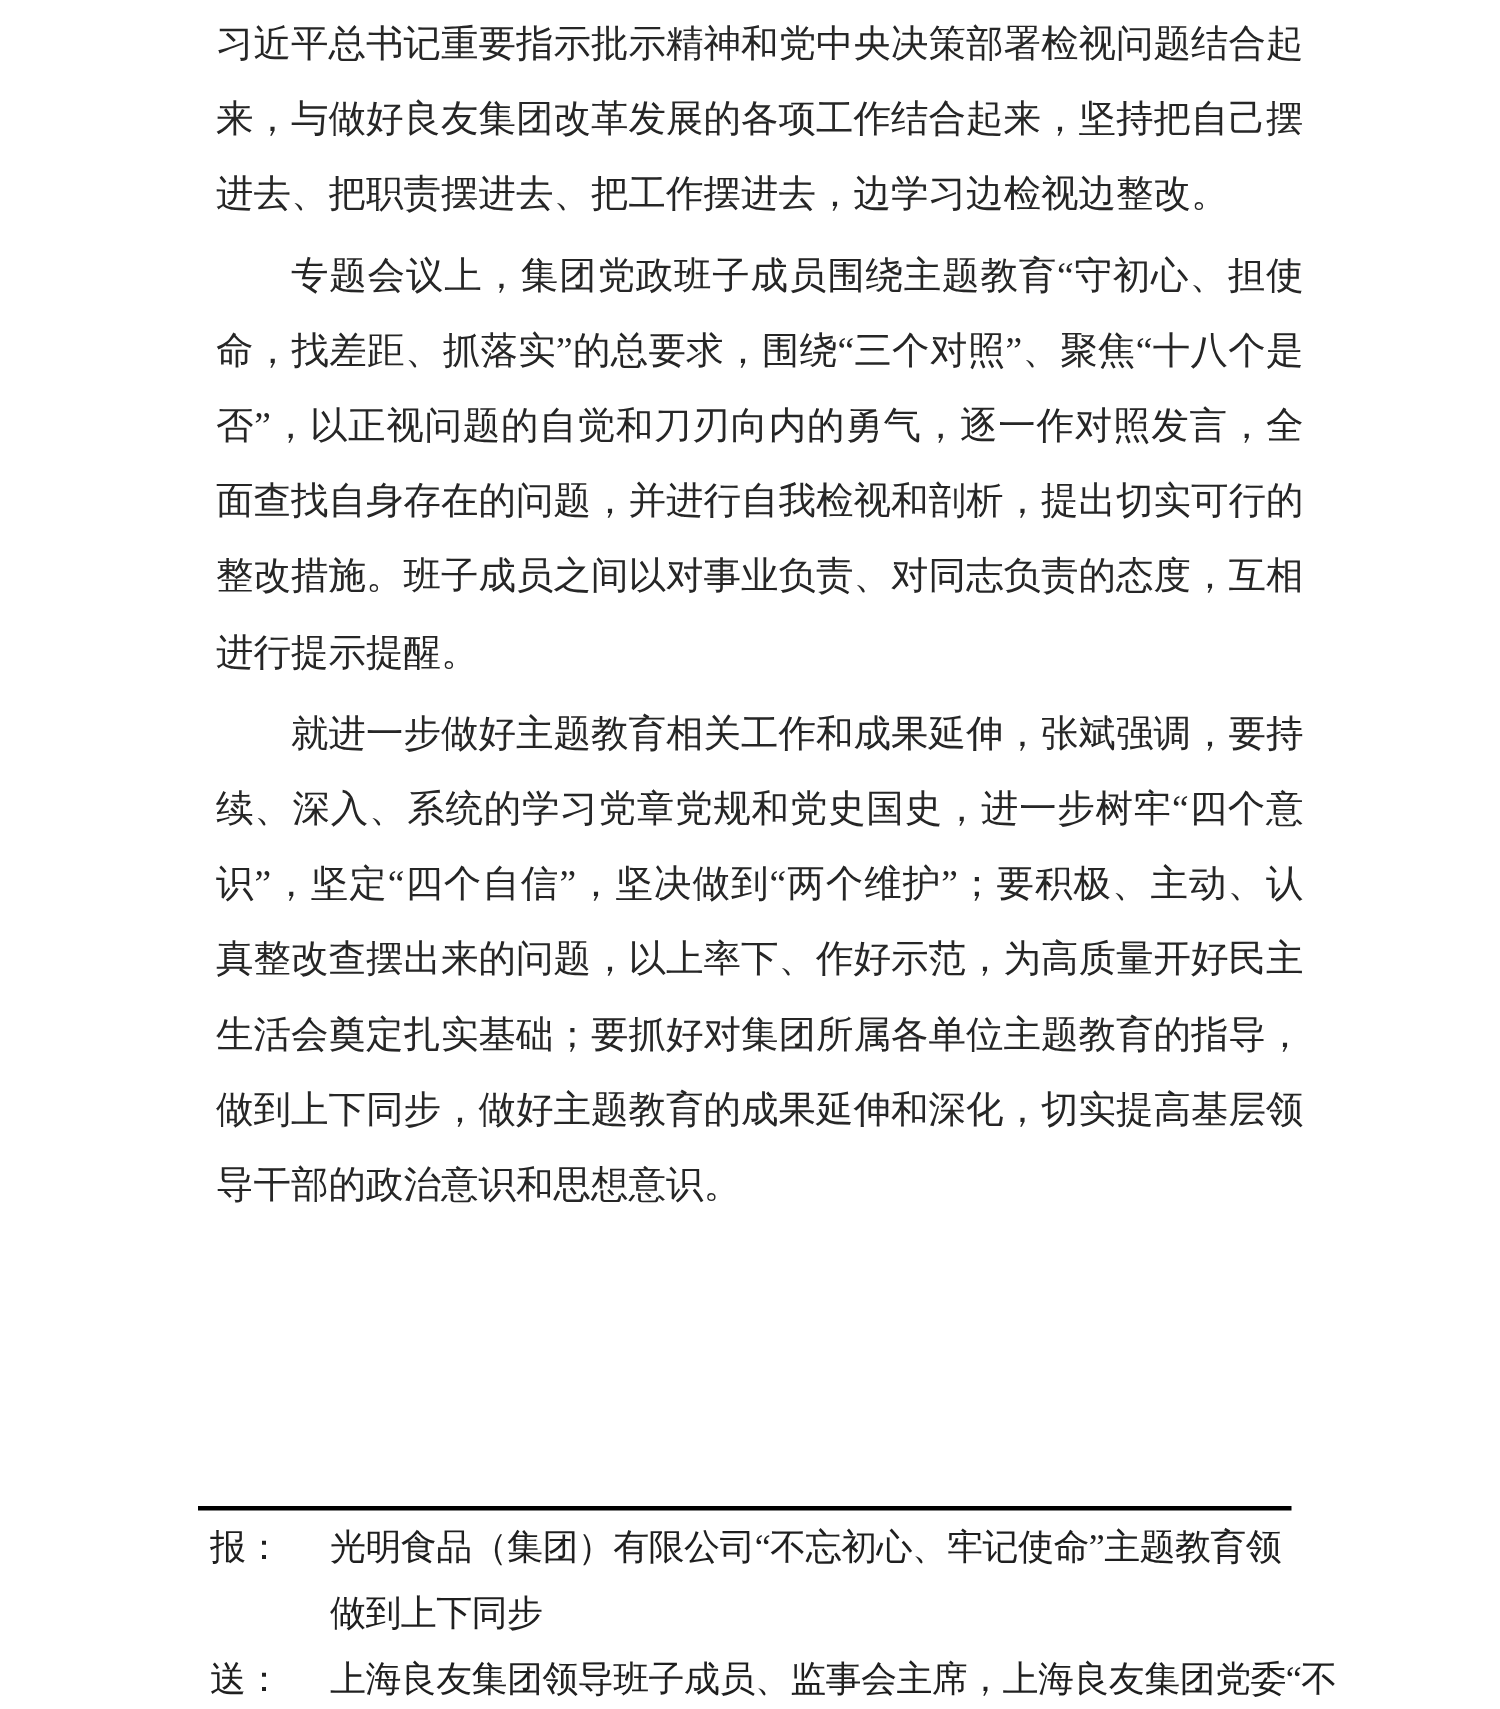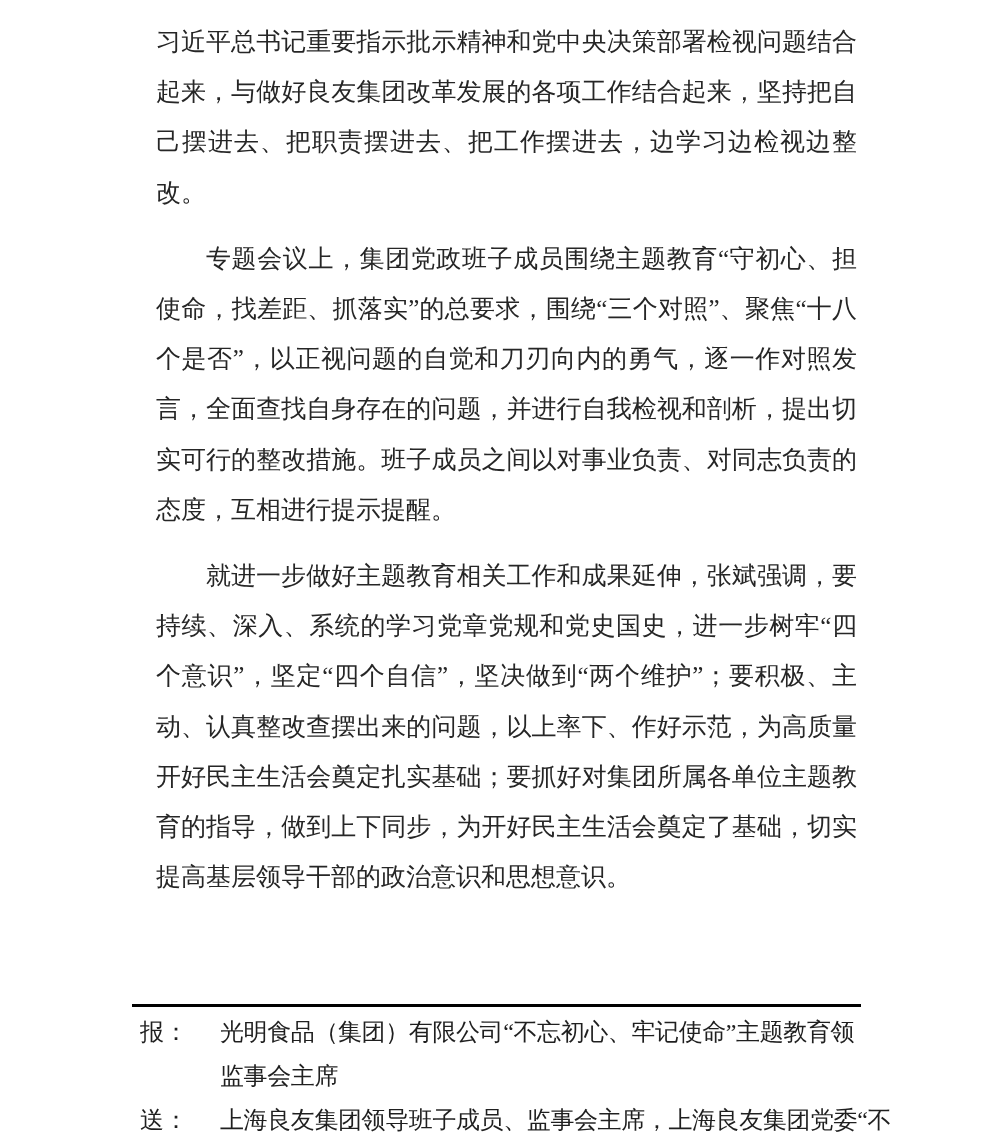--- a/index.html
+++ b/index.html
@@ -19,21 +19,21 @@
     position: absolute;
     top: 1px;
     left: 140px;
     width: 733px;
     font-size: 25px;
     line-height: 50.2px;
     text-align: justify;
     color: #262626;
   }
   .doc-body p {
-    margin: 16px;
+    margin: 4px;
     padding: 0;
   }
   .doc-body p.indented {
     text-indent: 2em;
     font-family: Liberation Serif, serif;
   }
   .colophon-divider {
     position: absolute;
     top: 1004px;
     left: 132px;
@@ -69,32 +69,32 @@
   }
 </style>
 </head>
 <body>
 
 <div class="page">
 
   <div class="doc-body">
     <p class="continued">习近平总书记重要指示批示精神和党中央决策部署检视问题结合起来，与做好良友集团改革发展的各项工作结合起来，坚持把自己摆进去、把职责摆进去、把工作摆进去，边学习边检视边整改。</p>
     <p class="indented">专题会议上，集团党政班子成员围绕主题教育“守初心、担使命，找差距、抓落实”的总要求，围绕“三个对照”、聚焦“十八个是否”，以正视问题的自觉和刀刃向内的勇气，逐一作对照发言，全面查找自身存在的问题，并进行自我检视和剖析，提出切实可行的整改措施。班子成员之间以对事业负责、对同志负责的态度，互相进行提示提醒。</p>
-    <p class="indented">就进一步做好主题教育相关工作和成果延伸，张斌强调，要持续、深入、系统的学习党章党规和党史国史，进一步树牢“四个意识”，坚定“四个自信”，坚决做到“两个维护”；要积极、主动、认真整改查摆出来的问题，以上率下、作好示范，为高质量开好民主生活会奠定扎实基础；要抓好对集团所属各单位主题教育的指导，做到上下同步，为开好民主生活会奠定了基础，切实提高基层领导干部的政治意识和思想意识。</p>
+    <p class="indented">就进一步做好主题教育相关工作和成果延伸，张斌强调，要持续、深入、系统的学习党章党规和党史国史，进一步树牢“四个意识”，坚定“四个自信”，坚决做到“两个维护”；要积极、主动、认真整改查摆出来的问题，以上率下、作好示范，为高质量开好民主生活会奠定扎实基础；要抓好对集团所属各单位主题教育的指导，做到上下同步，做好主题教育的成果延伸和深化，切实提高基层领导干部的政治意识和思想意识。</p>
   </div>
 
   <div class="colophon-divider"></div>
 
   <div class="colophon">
 
     <div class="entry">
       <span class="entry-label">报：</span>
       <div class="entry-content">
         <div class="colophon-line">光明食品（集团）有限公司“不忘初心、牢记使命”主题教育领</div>
-        <div class="colophon-line">监事会主席</div>
+        <div class="colophon-line">做到上下同步</div>
       </div>
     </div>
 
     <div class="entry">
       <span class="entry-label">送：</span>
       <div class="entry-content">
         <div class="colophon-line">上海良友集团领导班子成员、监事会主席，上海良友集团党委“不</div>
       </div>
     </div>
 

